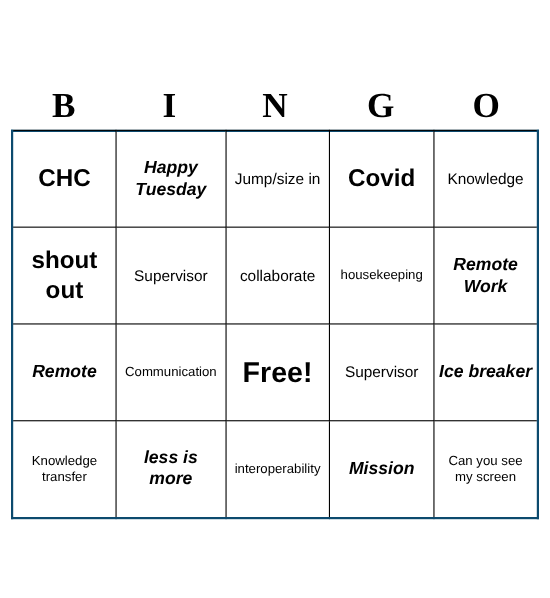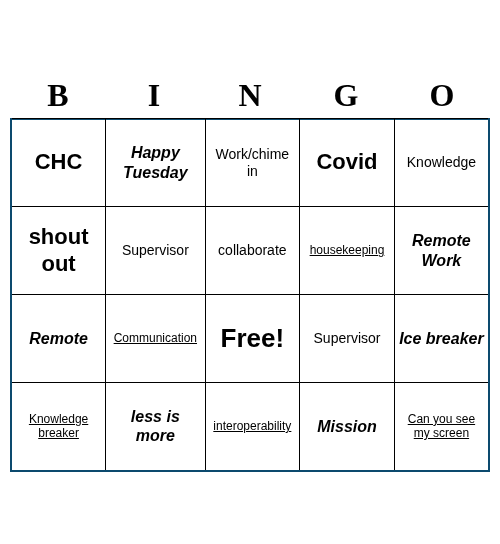--- a/index.html
+++ b/index.html
@@ -50,21 +50,20 @@
     .cell-medium {
       font-size: 16px;
       font-weight: bold;
       font-style: italic;
     }
     .cell-normal {
       font-size: 14px;
     }
     .cell-small {
       font-size: 12px;
-      text-decoration: underline;
     }
     .cell-free {
       font-size: 26px;
       font-weight: bold;
     }
   </style>
 </head>
 <body>
 
 <div class="bingo-container">
@@ -77,40 +76,40 @@
     </div>
   <table class="bingo-grid">
     <thead>
       <tr>
       </tr>
     </thead>
     <tbody id="grid-body">
     <tr>
           <td class="cell-large">CHC</td>
           <td class="cell-medium">Happy Tuesday</td>
-          <td class="cell-normal">Work/chime in</td>
+          <td class="cell-normal">Jump/size in</td>
           <td class="cell-large">Covid</td>
           <td class="cell-normal">Knowledge</td>
         </tr>
         <tr>
           <td class="cell-large">shout out</td>
           <td class="cell-normal">Supervisor</td>
           <td class="cell-normal">collaborate</td>
           <td class="cell-small">housekeeping</td>
           <td class="cell-medium">Remote Work</td>
         </tr>
         <tr>
           <td class="cell-medium">Remote</td>
           <td class="cell-small">Communication</td>
           <td class="cell-free">Free!</td>
           <td class="cell-normal">Supervisor</td>
           <td class="cell-medium">Ice breaker</td>
         </tr>
         <tr>
-          <td class="cell-small">Knowledge breaker</td>
+          <td class="cell-small">Knowledge transfer</td>
           <td class="cell-medium">less is more</td>
           <td class="cell-small">interoperability</td>
           <td class="cell-medium">Mission</td>
           <td class="cell-small">Can you see my screen</td>
         </tr>
       </tbody>
   </table>
 </div>
 
 </body></html>

